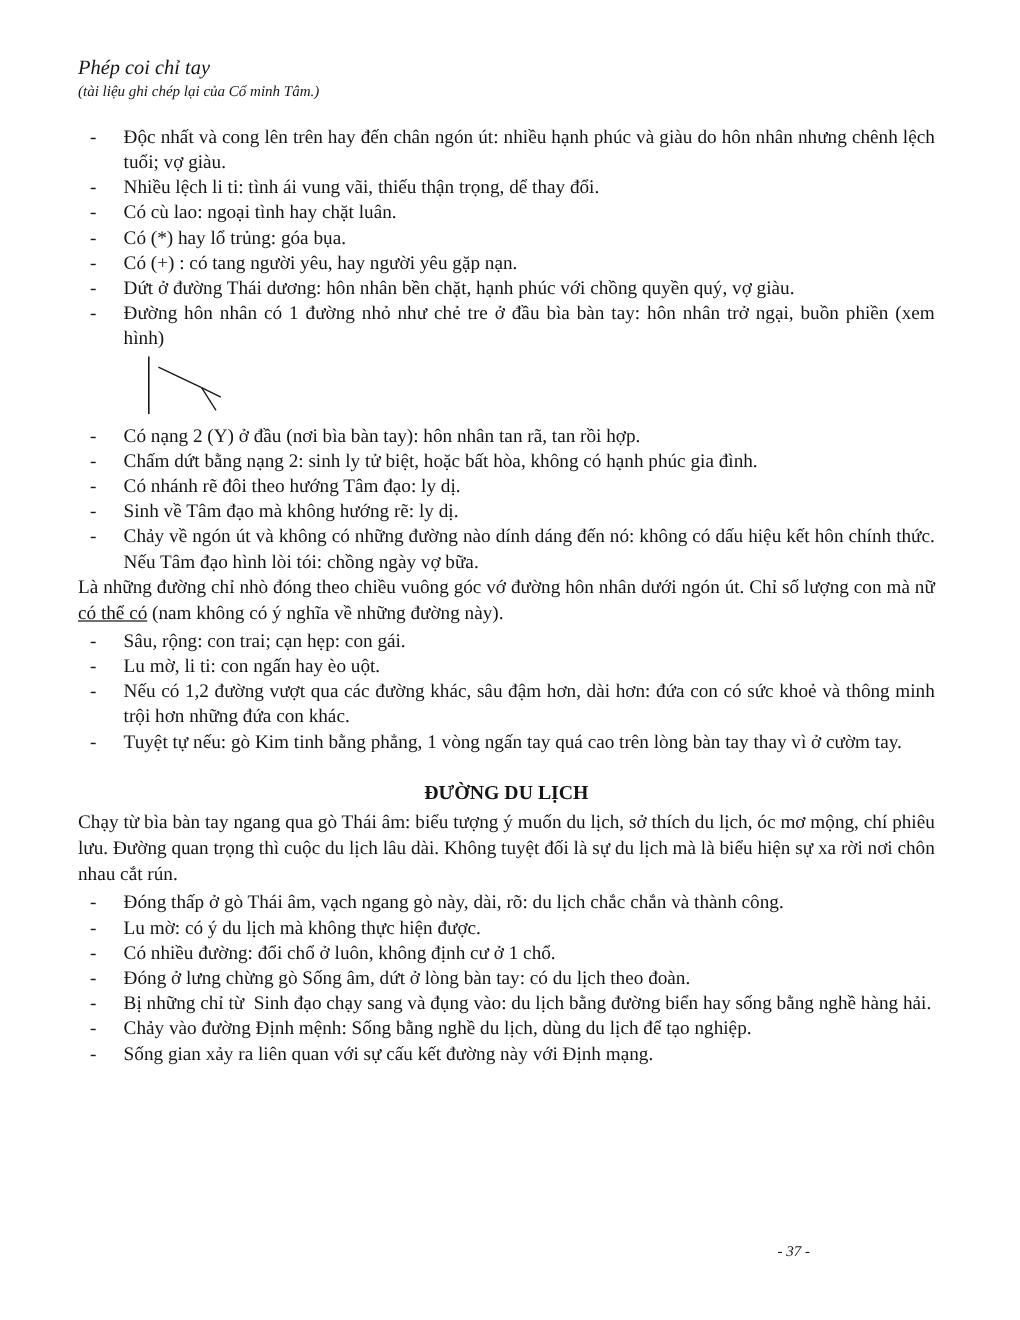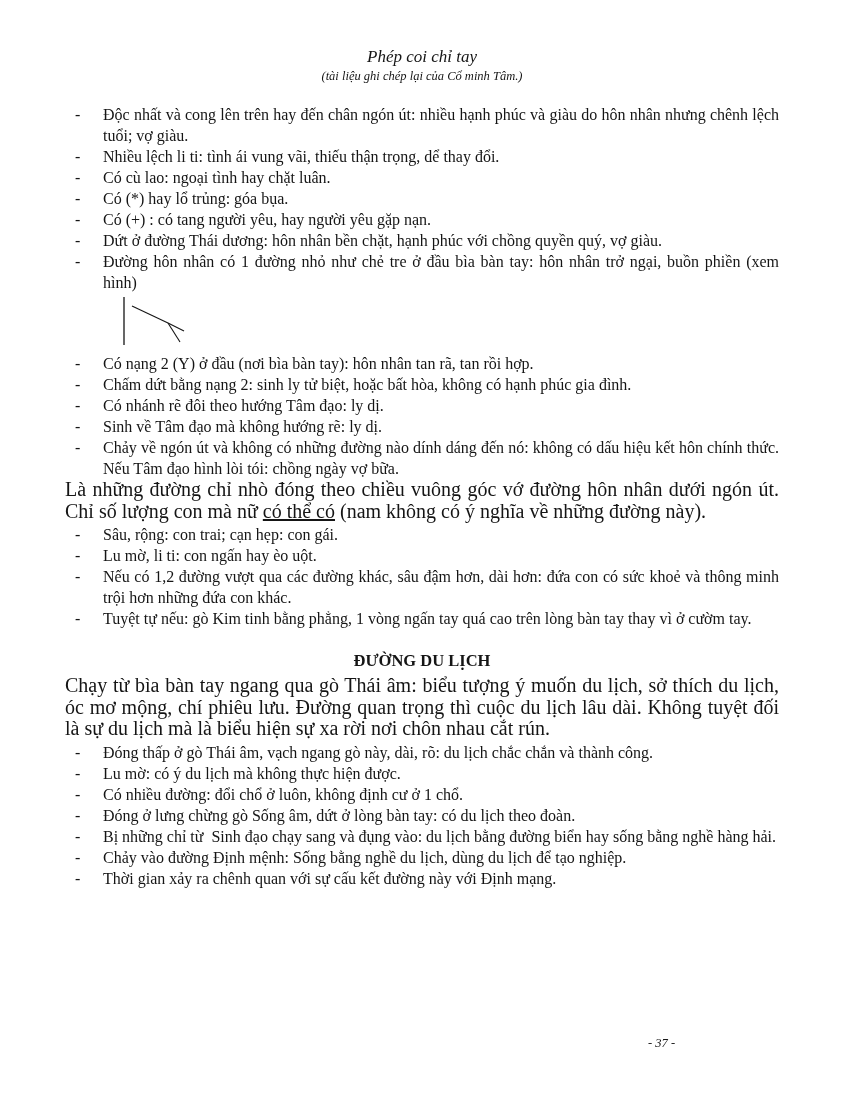--- a/index.html
+++ b/index.html
@@ -2,34 +2,34 @@
 <html><head>
 <meta charset="utf-8">
 <style>
   * { margin:0; padding:0; box-sizing:border-box; }
   html,body { background:#e8e8e8; }
   body { font-family:"Liberation Serif", serif; color:#151515; }
   .page {
     position:relative; width:850px; height:1100px; margin:0 auto;
     background:#ffffff; padding:46px 71px 0 65px; overflow:hidden;
   }
-  .header { text-align:center; margin-bottom:19px; }
+  .header { text-align:left; margin-bottom:19px; }
   .header-title { font-style:italic; font-size:17px; line-height:21px; }
   .header-subtitle { font-style:italic; font-size:12.5px; line-height:18px; }
 
   ul.blist { list-style:none; }
   .item { display:flex; font-size:16px; line-height:21px; }
   .dash { flex:0 0 38px; padding-left:10px; }
   .txt { flex:1; text-align:justify; }
 
   .figure { height:56px; margin:2px 0 2px 35px; }
 
   h2.sec { text-align:center; font-size:16.5px; line-height:22px;
            font-weight:bold; margin-top:21px; margin-bottom:3px; }
-  .para { font-size:20px; line-height:21.5px; text-align:justify; }
+  .para { font-size:16px; line-height:21.5px; text-align:justify; }
   .para .u { text-decoration:underline; }
   ul.blist.after-para { margin-top:2px; }
 
   .footer {
     position:absolute; left:648px; top:1036px;
     font-style:italic; font-size:12.5px;
   }
 </style>
 </head>
 <body>
@@ -173,19 +173,19 @@
         <span class="txt">Bị những chỉ từ &nbsp;Sinh đạo chạy sang và đụng vào: du lịch bằng đường biển hay sống bằng nghề hàng hải.</span>
       </li>
 
       <li class="item">
         <span class="dash">-</span>
         <span class="txt">Chảy vào đường Định mệnh: Sống bằng nghề du lịch, dùng du lịch để tạo nghiệp.</span>
       </li>
 
       <li class="item">
         <span class="dash">-</span>
-        <span class="txt">Thời gian xảy ra chênh quan với sự cấu kết đường này với Định mạng.</span>
+        <span class="txt">Sống gian xảy ra liên quan với sự cấu kết đường này với Định mạng.</span>
       </li>
     </ul>
 
   <div class="footer">- 37 -</div>
 
 </div>
 
 </body></html>

